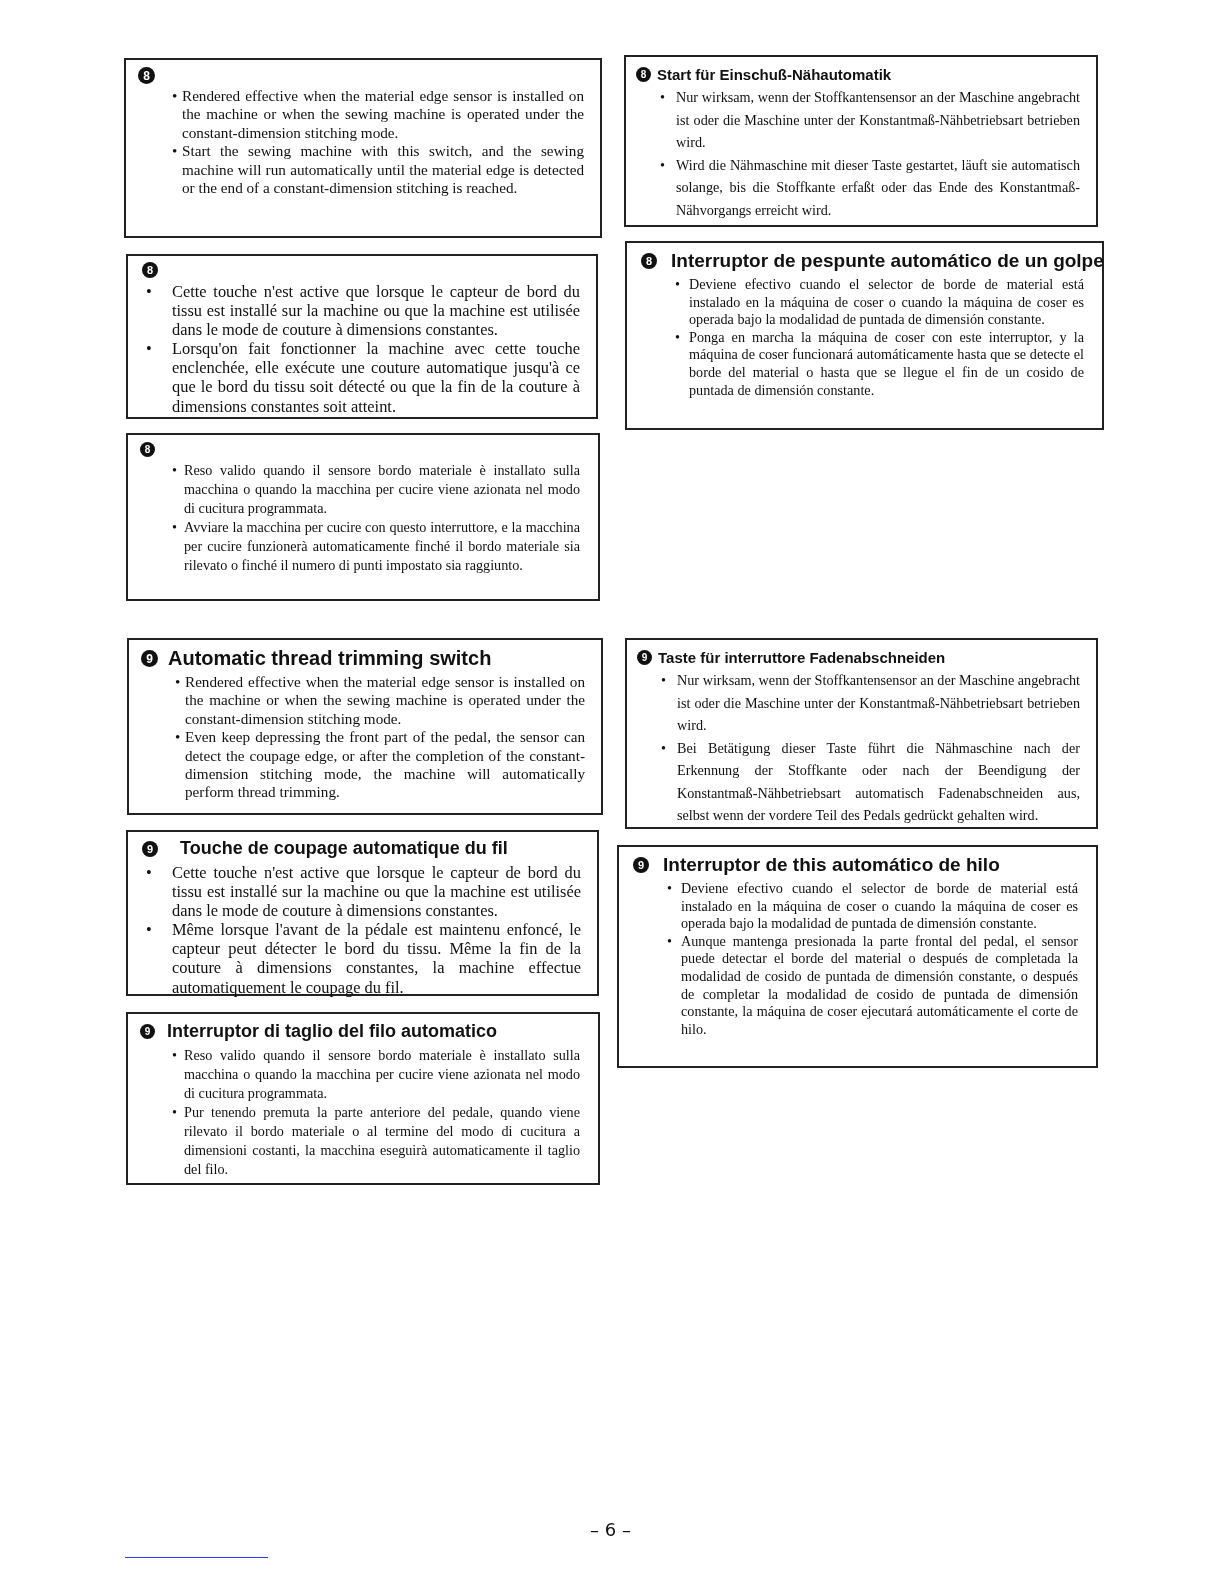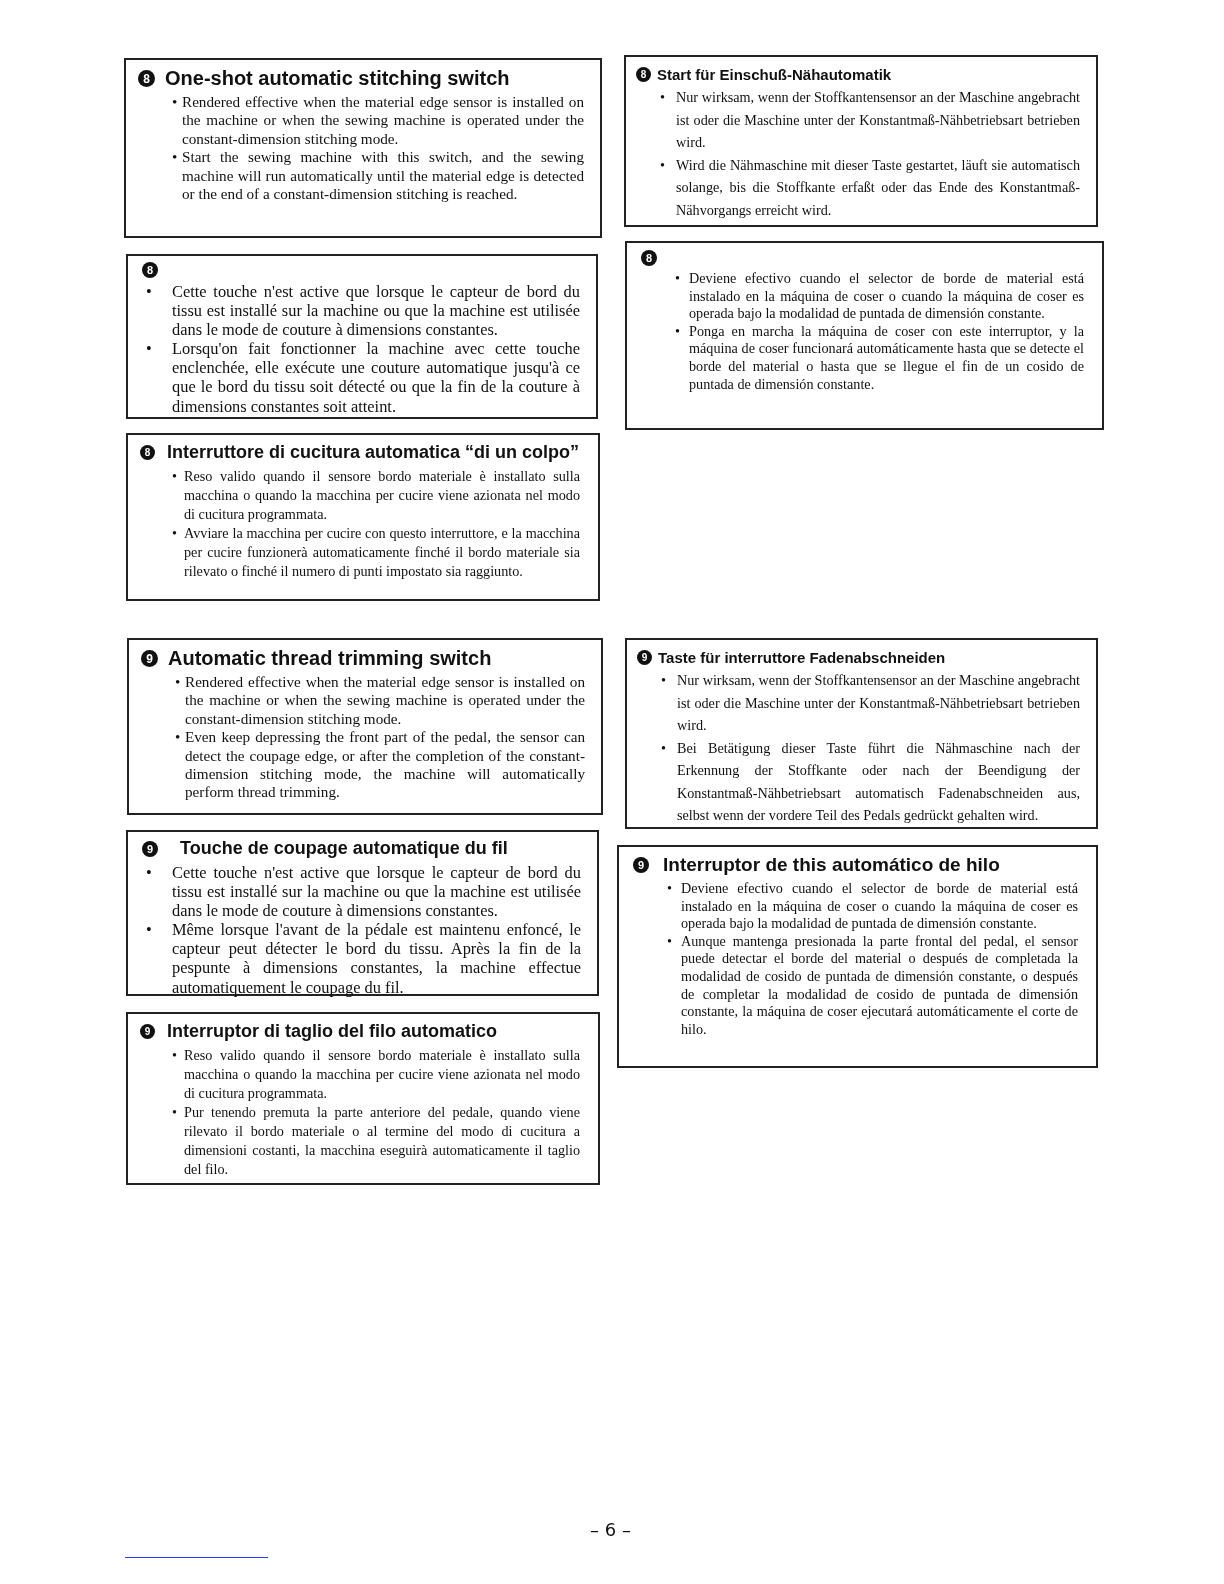--- a/index.html
+++ b/index.html
@@ -87,21 +87,20 @@
     width: 143px; height: 0;
     border-top: 1px solid #2a3cff;
   }
 </style>
 </head>
 <body>
 
 <div class="box en" style="left:124px; top:58px; width:478px; height:180px;">
   <h2>
     <span class="num">8</span>
-    <span>One-shot automatic stitching switch</span>
   </h2>
   <ul>
     <li><span class="bullet">•</span><span>Rendered effective when the material edge sensor is installed on the machine or when the sewing machine is operated under the constant-dimension stitching mode.</span></li>
     <li><span class="bullet">•</span><span>Start the sewing machine with this switch, and the sewing machine will run automatically until the material edge is detected or the end of a constant-dimension stitching is reached.</span></li>
   </ul>
 </div>
 
 <div class="box de" style="left:624px; top:55px; width:474px; height:172px;">
   <h2>
     <span class="num">8</span>
@@ -119,31 +118,31 @@
   </h2>
   <ul>
     <li><span class="bullet">•</span><span>Cette touche n'est active que lorsque le capteur de bord du tissu est installé sur la machine ou que la machine est utilisée dans le mode de couture à dimensions constantes.</span></li>
     <li><span class="bullet">•</span><span>Lorsqu'on fait fonctionner la machine avec cette touche enclenchée, elle exécute une couture automatique jusqu'à ce que le bord du tissu soit détecté ou que la fin de la couture à dimensions constantes soit atteint.</span></li>
   </ul>
 </div>
 
 <div class="box es" style="left:625px; top:241px; width:479px; height:189px;">
   <h2>
     <span class="num">8</span>
+    <span>Interruptor de pespunte automático de un golpe</span>
   </h2>
   <ul>
     <li><span class="bullet">•</span><span>Deviene efectivo cuando el selector de borde de material está instalado en la máquina de coser o cuando la máquina de coser es operada bajo la modalidad de puntada de dimensión constante.</span></li>
     <li><span class="bullet">•</span><span>Ponga en marcha la máquina de coser con este interruptor, y la máquina de coser funcionará automáticamente hasta que se detecte el borde del material o hasta que se llegue el fin de un cosido de puntada de dimensión constante.</span></li>
   </ul>
 </div>
 
 <div class="box it" style="left:126px; top:433px; width:474px; height:168px;">
   <h2>
     <span class="num">8</span>
-    <span>Interruttore di cucitura automatica “di un colpo”</span>
   </h2>
   <ul>
     <li><span class="bullet">•</span><span>Reso valido quando il sensore bordo materiale è installato sulla macchina o quando la macchina per cucire viene azionata nel modo di cucitura programmata.</span></li>
     <li><span class="bullet">•</span><span>Avviare la macchina per cucire con questo interruttore, e la macchina per cucire funzionerà automaticamente finché il bordo materiale sia rilevato o finché il numero di punti impostato sia raggiunto.</span></li>
   </ul>
 </div>
 
 <div class="box en" style="left:127px; top:638px; width:476px; height:177px;">
   <h2>
     <span class="num">9</span>
@@ -166,21 +165,21 @@
   </ul>
 </div>
 
 <div class="box fr" style="left:126px; top:830px; width:473px; height:166px;">
   <h2>
     <span class="num">9</span>
     <span>Touche de coupage automatique du fil</span>
   </h2>
   <ul>
     <li><span class="bullet">•</span><span>Cette touche n'est active que lorsque le capteur de bord du tissu est installé sur la machine ou que la machine est utilisée dans le mode de couture à dimensions constantes.</span></li>
-    <li><span class="bullet">•</span><span>Même lorsque l'avant de la pédale est maintenu enfoncé, le capteur peut détecter le bord du tissu.  Après la fin de la pespunte à dimensions constantes, la machine effectue automatiquement le coupage du fil.</span></li>
+    <li><span class="bullet">•</span><span>Même lorsque l'avant de la pédale est maintenu enfoncé, le capteur peut détecter le bord du tissu.  Même la fin de la couture à dimensions constantes, la machine effectue automatiquement le coupage du fil.</span></li>
   </ul>
 </div>
 
 <div class="box es" style="left:617px; top:845px; width:481px; height:223px;">
   <h2>
     <span class="num">9</span>
     <span>Interruptor de this automático de hilo</span>
   </h2>
   <ul>
     <li><span class="bullet">•</span><span>Deviene efectivo cuando el selector de borde de material está instalado en la máquina de coser o cuando la máquina de coser es operada bajo la modalidad de puntada de dimensión constante.</span></li>

